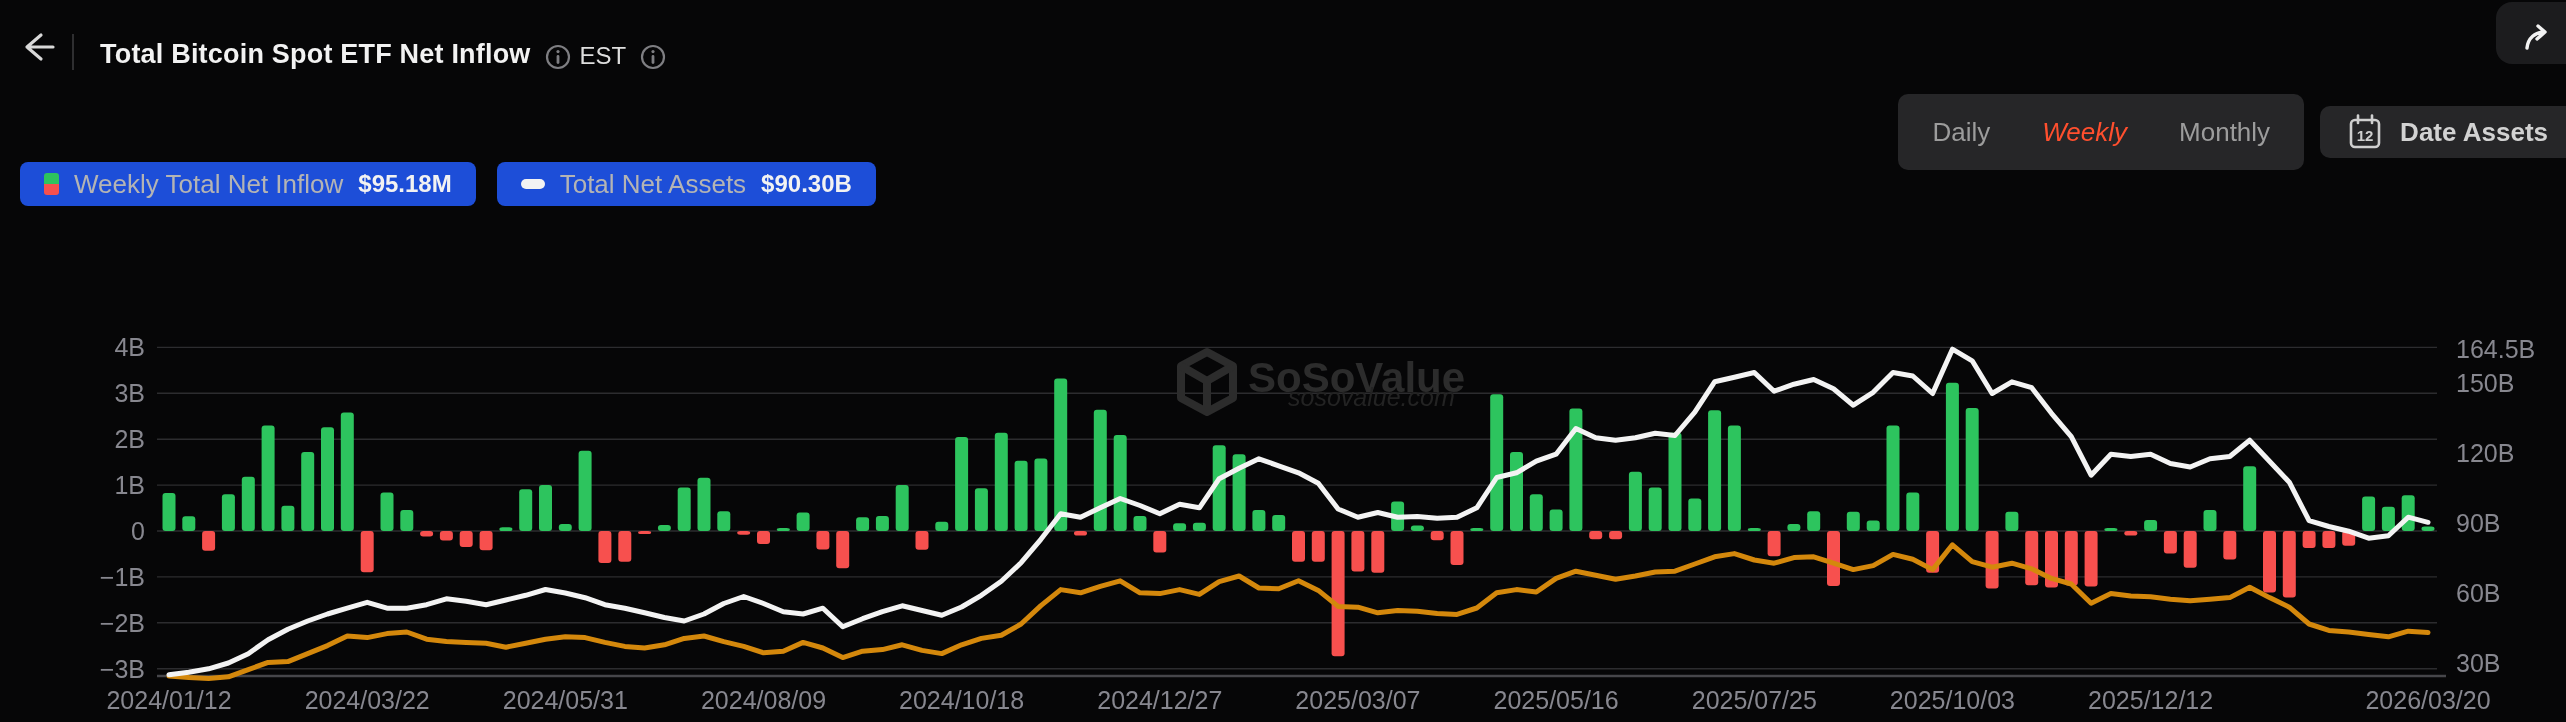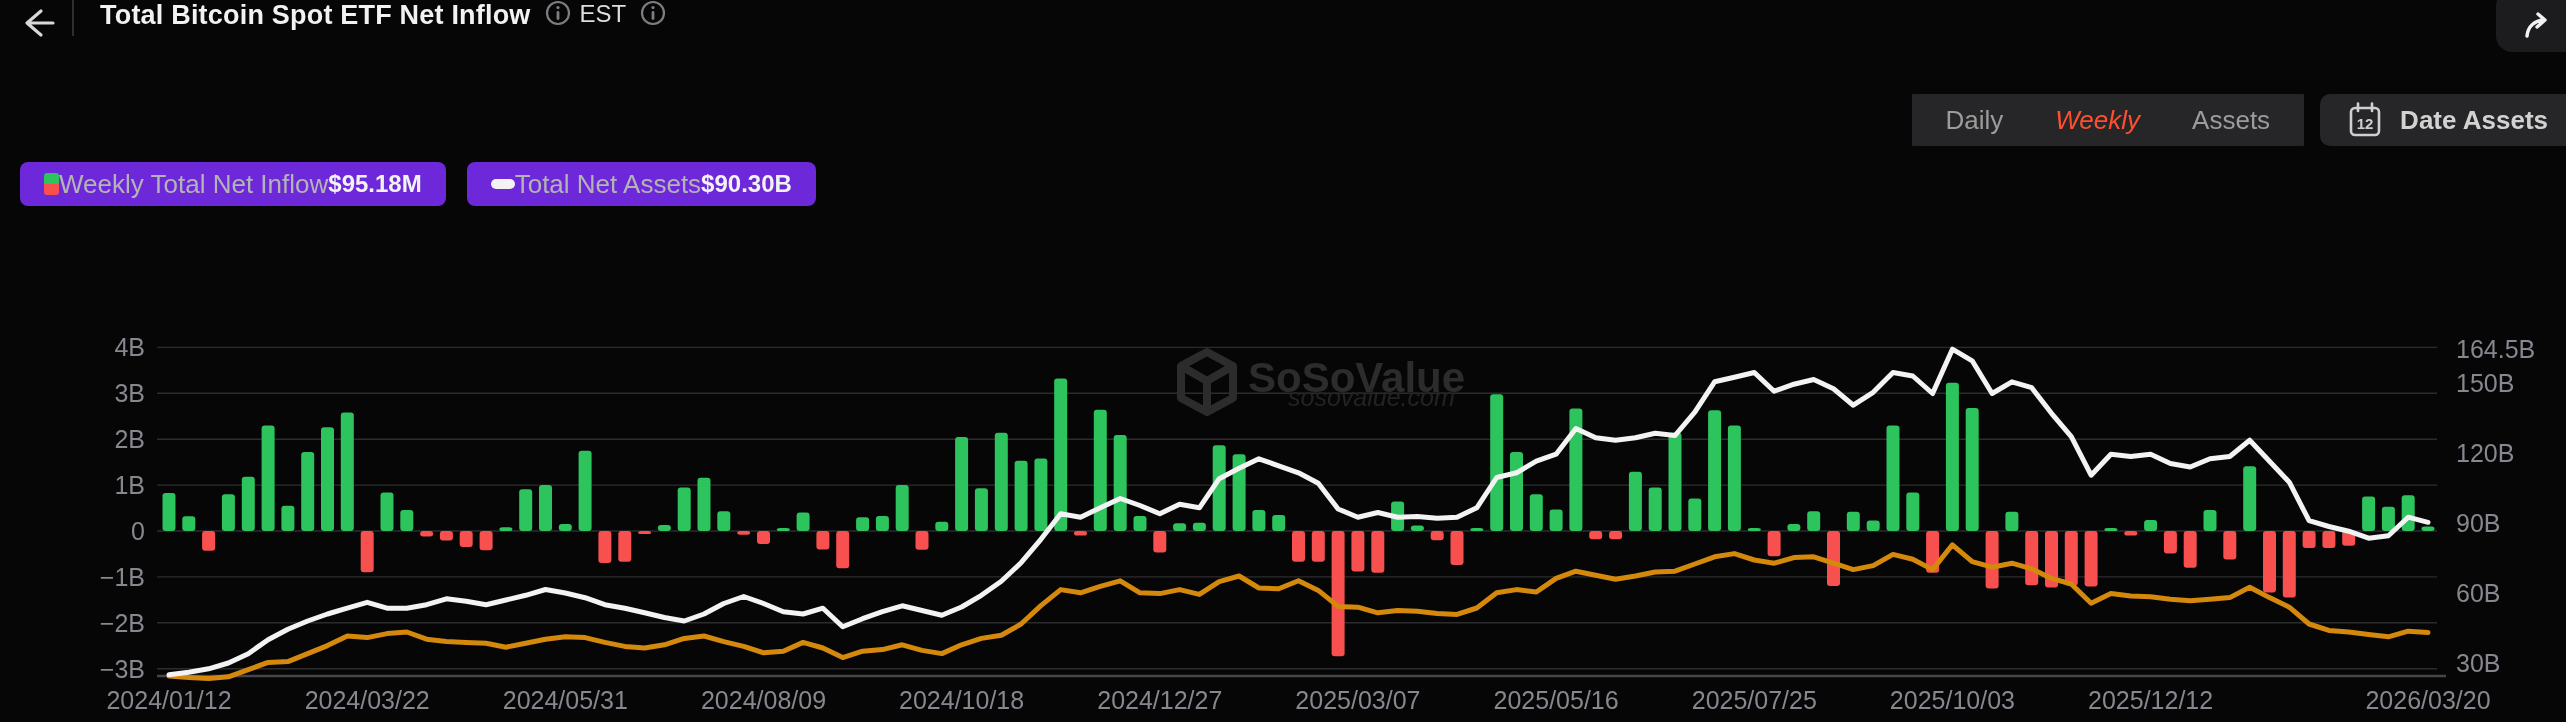--- a/index.html
+++ b/index.html
@@ -1,37 +1,37 @@
 <!DOCTYPE html>
 <html><head>
 <meta charset="utf-8">
 <style>
   html,body{margin:0;padding:0;}
   body{
     width:2566px;height:722px;background:#060607;overflow:hidden;position:relative;
     font-family:"Liberation Sans",sans-serif;color:#e8e8e8;
   }
   
-  .header{position:absolute;top:0;left:0;width:2566px;height:58px;display:flex;align-items:flex-start;}
+  .header{position:absolute;top:12px;left:0;width:2566px;height:58px;display:flex;align-items:flex-end;}
   .back-btn{margin-left:14px;width:46px;height:46px;display:flex;align-items:center;justify-content:center;cursor:pointer;}
   .hdr-divider{width:2px;height:36px;background:#2e2e30;margin-left:12px;}
   .page-title{margin:0 0 0 26px;font-size:27px;font-weight:bold;color:#f2f2f2;letter-spacing:.2px;}
   .info-ic{margin-left:14px;display:flex;align-items:center;cursor:pointer;}
   .tz-label{margin-left:9px;font-size:24px;color:#dedede;}
   .share-btn{position:absolute;top:-10px;right:-16px;width:86px;height:62px;background:#1c1c1e;
     border-radius:16px;display:flex;align-items:center;justify-content:center;cursor:pointer;}
   
   .controls{position:absolute;top:94px;right:0;display:flex;align-items:center;gap:16px;}
-  .tabs{display:flex;align-items:center;background:#262628;border-radius:1px;height:52px;padding:0 8px;}
+  .tabs{display:flex;align-items:center;background:#262628;border-radius:10px;height:52px;padding:12px 8px;}
   .tab{font-family:inherit;font-size:26px;color:#9c9c9c;padding:0 26px;height:52px;background:none;border:none;cursor:pointer;}
   .date-range-btn{display:flex;align-items:center;gap:18px;background:#262628;border-radius:10px;height:52px;
     padding:0 44px 0 28px;margin-right:-26px;font-family:inherit;font-size:26px;font-weight:bold;color:#d2d2d2;border:none;cursor:pointer;}
   
   .legend{position:absolute;top:162px;left:20px;display:flex;gap:21px;}
-  .pill{display:flex;align-items:center;height:44px;background:#6d28d9;border-radius:8px;padding:0 24px;gap:0;
+  .pill{display:flex;align-items:center;height:44px;background:#1d4ed8;border-radius:8px;padding:0 24px;gap:15px;
     font-size:26px;color:#b4b4b4;white-space:nowrap;}
   .pill b{color:#f2f2f2;font-size:24px;font-weight:bold;}
   .ic-flow{width:15px;height:22px;border-radius:3px;overflow:hidden;display:flex;flex-direction:column;flex:none;}
   .ic-flow span{flex:1;}
   .ic-dash{width:24px;height:10px;border-radius:5px;flex:none;}
   
   #chart{position:absolute;left:0;top:0;}
   svg text{font-family:"Liberation Sans",sans-serif;}
 </style>
 </head>
@@ -235,21 +235,21 @@
     <svg width="40" height="40" viewBox="0 0 40 40" style="margin-top:10px;">
       <path d="M8 30 C9 20 16 14 26 14 M26 14 L19 8 M26 14 L18 21" stroke="#f2f2f2" stroke-width="3.4" fill="none" stroke-linecap="round" stroke-linejoin="round"></path>
     </svg>
   </div>
 </div>
 
 <div class="controls">
   <div class="tabs">
     <button class="tab">Daily</button>
     <button class="tab active" style="color: rgb(255, 79, 46); font-style: italic;">Weekly</button>
-    <button class="tab">Assets</button>
+    <button class="tab">Monthly</button>
   </div>
   <button class="date-range-btn">
     <svg width="34" height="38" viewBox="0 0 34 38">
       <rect x="3" y="7" width="28" height="27" rx="4" stroke="#cfcfcf" stroke-width="2.6" fill="none"></rect>
       <line x1="10" y1="2.5" x2="10" y2="10" stroke="#cfcfcf" stroke-width="2.6" stroke-linecap="round"></line>
       <line x1="24" y1="2.5" x2="24" y2="10" stroke="#cfcfcf" stroke-width="2.6" stroke-linecap="round"></line>
       <text x="17" y="28" text-anchor="middle" font-size="15" font-weight="bold" fill="#cfcfcf">12</text>
     </svg>
     <span>Date Assets</span>
   </button>

